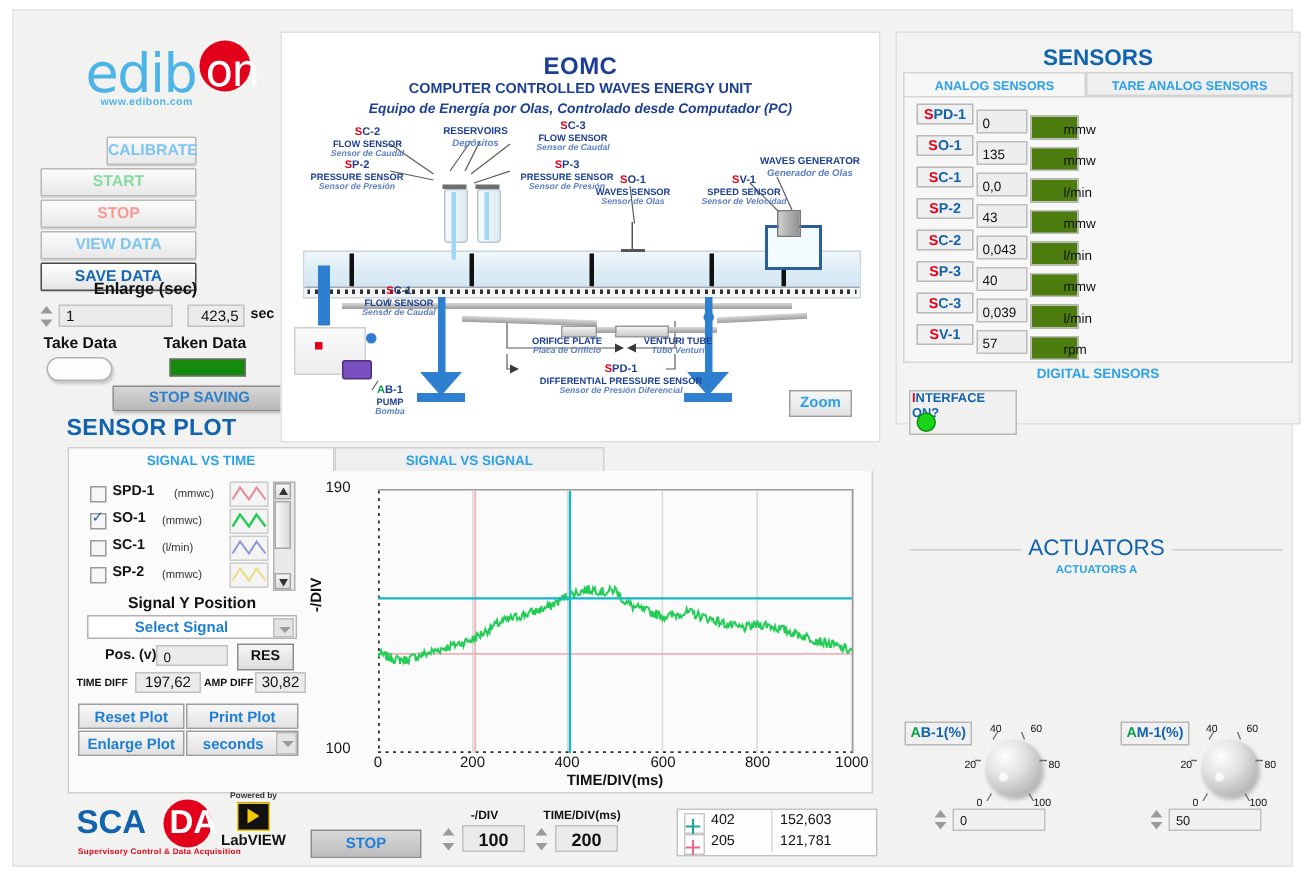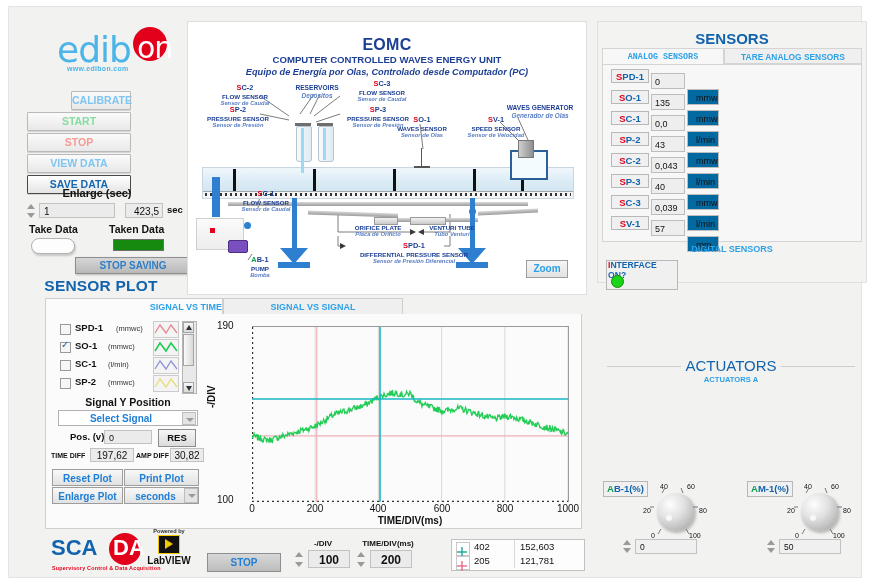--- a/index.html
+++ b/index.html
@@ -45,21 +45,21 @@
       font-size:10px;font-weight:bold;color:#2e7fc9;background:linear-gradient(#d6d6d6,#b9b9b9);border:1px solid #8e8e8e;
       box-shadow:1px 1px 2px rgba(0,0,0,.25);margin-left:36px;}
 
   .sensorplot-hd{position:absolute;left:8px;top:270px;width:168px;text-align:center;font-size:15.5px;font-weight:bold;color:#1263ad;letter-spacing:.2px;}
 
   
   .tabrow{position:absolute;left:36px;top:291px;width:537px;height:17px;}
   .tab{position:absolute;top:0;height:17px;line-height:17px;text-align:center;font-size:9px;font-weight:bold;color:#2da1e8;
       background:#efefef;border:1px solid #cfcfcf;box-sizing:border-box;}
   .tab.active{background:#fbfbfb;border-bottom:1px solid #fbfbfb;}
-  #tab0{left:0;width:178px;text-align:right;}
+  #tab0{left:0;width:178px;}
   #tab1{left:178px;width:180px;}
   #tab2{left:358px;width:179px;}
 
   .tabbody{position:absolute;left:36px;top:307px;width:537px;height:215px;background:#fbfbfb;border:1px solid #cfcfcf;border-top:none;box-sizing:border-box;}
 
   
   .siglist{position:absolute;left:12px;top:6px;width:140px;}
   .sigrow{height:18px;position:relative;}
   .cbx{position:absolute;left:2px;top:4px;width:9px;height:9px;border:1px solid #9a9a9a;background:#f6f6f6;}
   .cbx.on:after{content:"\2713";position:absolute;left:0px;top:-4px;font-size:10px;color:#2360a8;}
@@ -173,31 +173,31 @@
   .wgenbar{position:absolute;left:330px;top:118px;width:14px;height:16px;background:linear-gradient(90deg,#cfcfcf,#8f8f8f);border:1px solid #777;}
   .basin{position:absolute;left:8px;top:196px;width:46px;height:30px;background:linear-gradient(#fbfbfb,#ededed);border:1px solid #cfcfcf;}
   .motor{position:absolute;left:40px;top:218px;width:18px;height:11px;background:#7a4fbf;border:1px solid #4c2e82;border-radius:2px;}
   .valve{position:absolute;width:7px;height:7px;background:#2f7fd0;border-radius:50%;}
   .orifice{position:absolute;height:6px;background:linear-gradient(#f2f2f2,#c9c9c9);border:1px solid #9a9a9a;}
 
   
   .rpanel{position:absolute;left:588px;top:14px;width:268px;height:260px;background:#f3f3f1;border:1px solid #e0e0de;}
   .sens-title{position:absolute;left:0;top:8px;width:268px;text-align:center;font-size:15px;font-weight:bold;color:#1263ad;}
   .rtab{position:absolute;top:26px;height:16px;line-height:16px;text-align:center;font-size:8.4px;font-weight:bold;color:#2da1e8;box-sizing:border-box;}
-  #rtab0{left:4px;width:122px;background:#f7f7f7;border:1px solid #d4d4d4;border-bottom:none;font-family:Liberation Mono, monospace;}
+  #rtab0{left:4px;width:122px;background:#f7f7f7;border:1px solid #d4d4d4;border-bottom:none;}
   #rtab1{left:126px;width:138px;background:#efefef;border:1px solid #d4d4d4;}
   .rtabbody{position:absolute;left:4px;top:42px;width:260px;height:178px;background:#f7f7f7;border:1px solid #d4d4d4;box-sizing:border-box;}
   .srow{position:absolute;left:8px;height:21px;}
   .stag{position:absolute;left:0;top:0;width:38px;height:14px;line-height:14px;font-size:9.5px;font-weight:bold;color:#1263ad;
       background:#f0f0f0;border:1px solid #b8b8b8;text-align:center;box-sizing:border-box;}
   .stag b{color:#e2001a;}
   .sval{position:absolute;left:40px;top:4px;width:34px;height:16px;background:#eeeeee;border:1px solid #bdbdbd;
       font-size:9px;color:#111;padding-left:3px;line-height:16px;box-sizing:border-box;}
-  .sunit{position:absolute;left:76px;top:20px;width:32px;height:16px;background:#0369a1;border:1px solid #bdbdbd;
-      font-size:9px;color:#111;padding-left:8px;line-height:16px;box-sizing:border-box;}
+  .sunit{position:absolute;left:76px;top:8px;width:32px;height:16px;background:#4d7c0f;border:1px solid #bdbdbd;
+      font-size:9px;color:#111;padding-left:21px;line-height:16px;box-sizing:border-box;}
   .digital-t{position:absolute;left:0;top:222px;width:268px;text-align:center;font-size:9px;font-weight:bold;color:#2da1e8;}
   .ifbox{position:absolute;left:8px;top:238px;width:70px;height:28px;background:#f0f0f0;border:1px solid #b8b8b8;}
   .iflab{position:absolute;left:1px;top:-1px;font-size:8.6px;font-weight:bold;color:#1263ad;}
   .iflab b{color:#e2001a;}
   .ifled{position:absolute;left:4px;top:14px;width:11px;height:11px;border-radius:50%;background:#19d419;border:1px solid #0d8f0d;}
 
   .actpanel{position:absolute;left:588px;top:340px;width:268px;height:232px;}
   .act-title{position:absolute;left:0;top:10px;width:268px;text-align:center;font-size:15px;font-weight:normal;color:#1263ad;}
   .act-rule{position:absolute;top:19px;height:1px;background:#cdcdcd;}
   .act-sub{position:absolute;left:0;top:28px;width:268px;text-align:center;font-size:7.6px;font-weight:bold;color:#2da1e8;}

